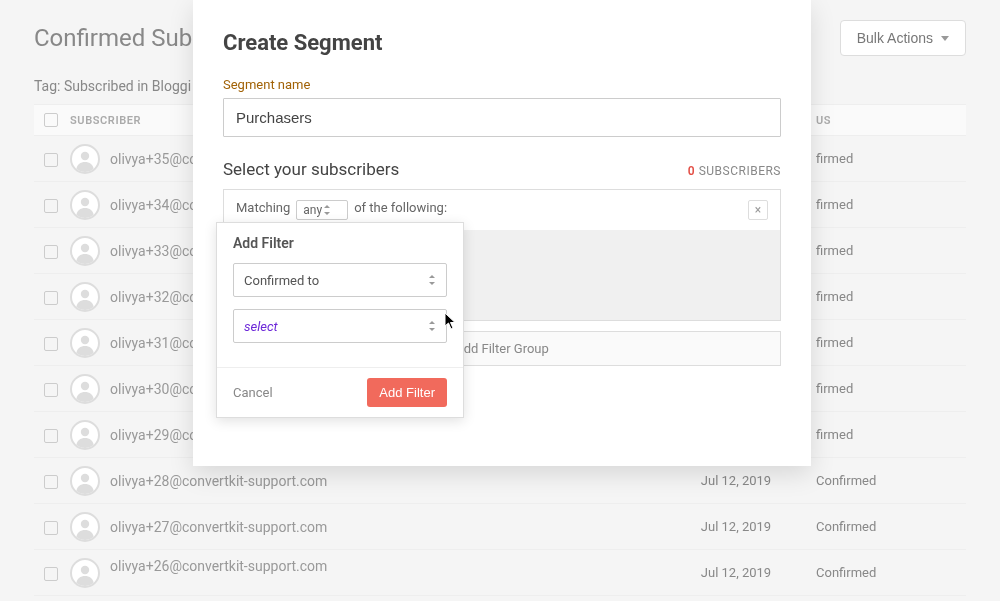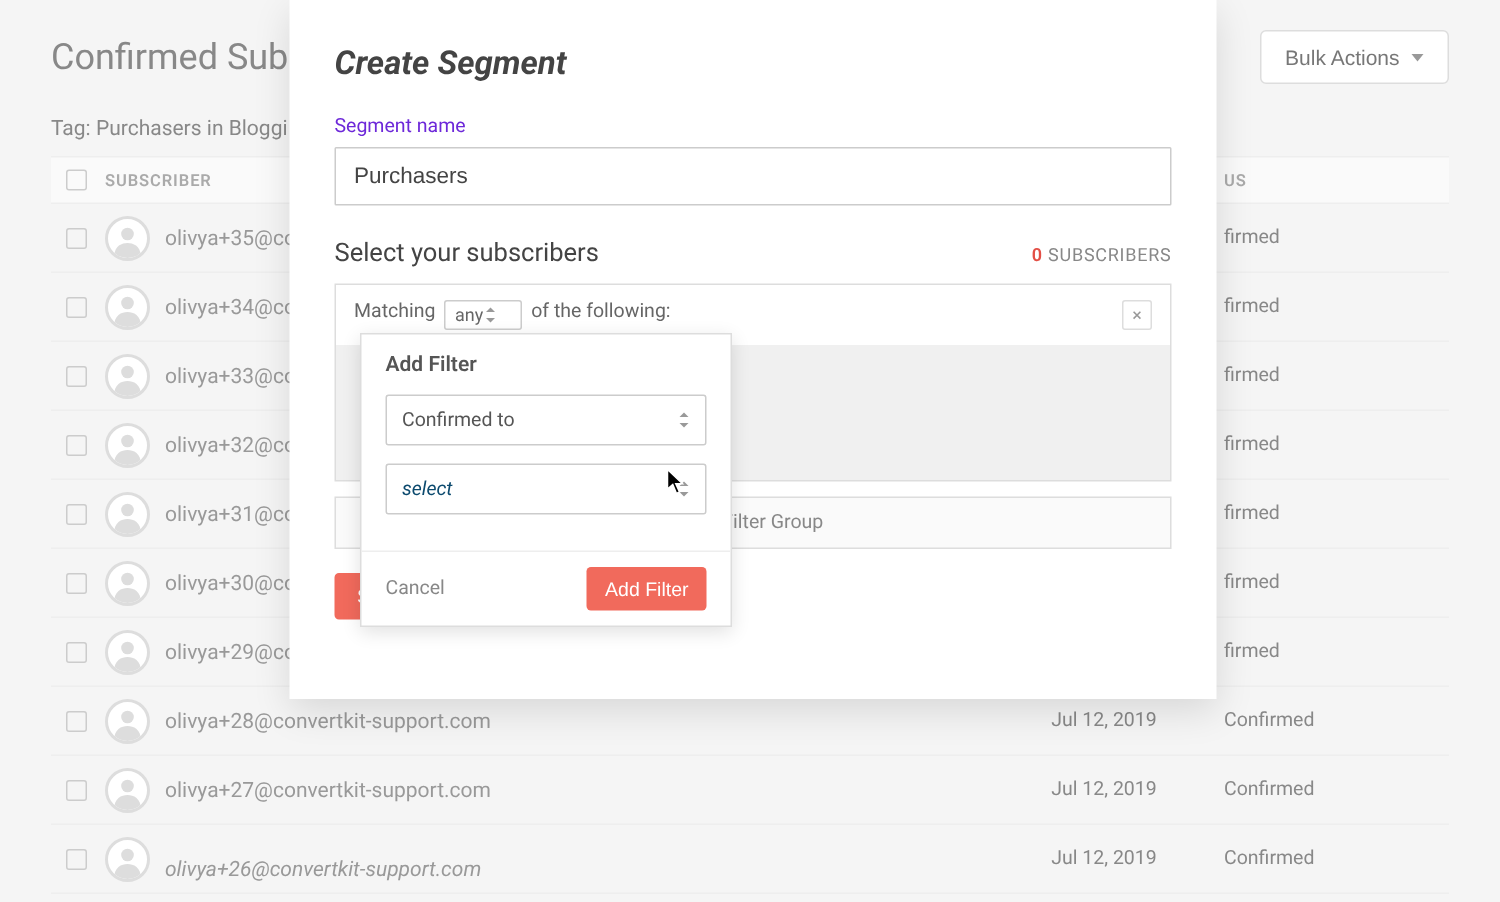--- a/index.html
+++ b/index.html
@@ -110,25 +110,24 @@
     box-shadow: 0 8px 24px rgba(0,0,0,0.12);
     padding: 30px 30px 30px 30px;
     z-index: 100;
     min-height: 466px;
   }
   .modal h2 {
     font-size: 22px;
     font-weight: 700;
     color: #444;
     margin-bottom: 22px;
-    font-style: italic;
   }
   .modal label.small {
     font-size: 13px;
-    color: #6d28d9;
+    color: #a16207;
     display: block;
     margin-bottom: 6px;
   }
   .segment-input {
     width: 100%;
     border: 1px solid #ccc;
     padding: 10px 12px;
     font-size: 15px;
     color: #444;
     border-radius: 1px;
@@ -242,21 +241,21 @@
   .btn.primary {
     background: #f16a5c;
     border-color: #f16a5c;
     color: #fff;
   }
 
   
   .popover {
     position: absolute;
     top: 222px;
-    left: 240px;
+    left: 216px;
     width: 248px;
     background: #fff;
     border: 1px solid #ddd;
     box-shadow: 0 3px 12px rgba(0,0,0,0.12);
     z-index: 200;
   }
   .popover-inner {
     padding: 12px 16px 12px 16px;
   }
   .popover-title {
@@ -271,21 +270,21 @@
     padding: 7px 10px;
     font-size: 13px;
     color: #555;
     display: flex;
     justify-content: space-between;
     align-items: center;
     margin-bottom: 12px;
     cursor: pointer;
     min-height: 34px;
   }
-  .pop-select.placeholder span:first-child { font-style: italic; color: #0c4a6e; }
+  .pop-select.placeholder span:first-child { font-style: italic; color: #6d28d9; }
   .popover-footer {
     border-top: 1px solid #eee;
     padding: 10px 16px;
     display: flex;
     justify-content: space-between;
     align-items: center;
   }
   .pop-cancel {
     font-size: 13px;
     color: #888;
@@ -317,21 +316,21 @@
   <div class="header-row">
     <div class="page-title">Confirmed Subs</div>
     <button class="bulk-btn">
       <span>Bulk Actions</span>
       <span class="caret-down"></span>
     </button>
   </div>
 
   <div class="tag-label">
     <span class="tag-key">Tag:</span>
-    <span>Purchasers in Bloggi</span>
+    <span>Subscribed in Bloggi</span>
   </div>
 
   <div class="table-header">
     <div class="col-check"><span class="check"></span></div>
     <div class="col-sub">SUBSCRIBER</div>
     <div class="col-date"></div>
     <div class="col-status">US</div>
   </div>
 
   <div id="rows">
@@ -456,21 +455,21 @@
               <path d="M3 24 C3 16 8 14 12 14 C16 14 21 16 21 24 Z"></path>
             </svg>
           </span>
           <span class="email">olivya+27@convertkit-support.com</span>
         </div>
         <div class="col-date date-cell">Jul 12, 2019</div>
         <div class="col-status status-cell">Confirmed</div>
       </div>
       <div class="row">
         <div class="col-check"><span class="check"></span></div>
-        <div class="col-sub" style="display:flex;align-items:flex-end;font-style:italic;">
+        <div class="col-sub" style="display:flex;align-items:flex-start;">
           <span class="avatar">
             <svg viewBox="0 0 24 24">
               <circle cx="12" cy="8" r="4.2"></circle>
               <path d="M3 24 C3 16 8 14 12 14 C16 14 21 16 21 24 Z"></path>
             </svg>
           </span>
           <span class="email">olivya+26@convertkit-support.com</span>
         </div>
         <div class="col-date date-cell">Jul 12, 2019</div>
         <div class="col-status status-cell">Confirmed</div>

